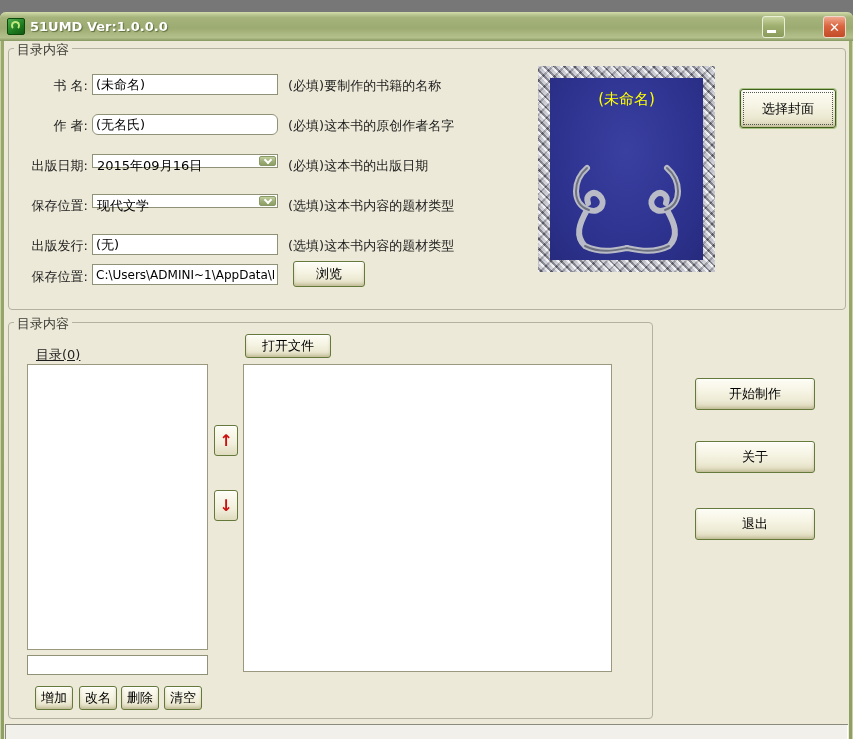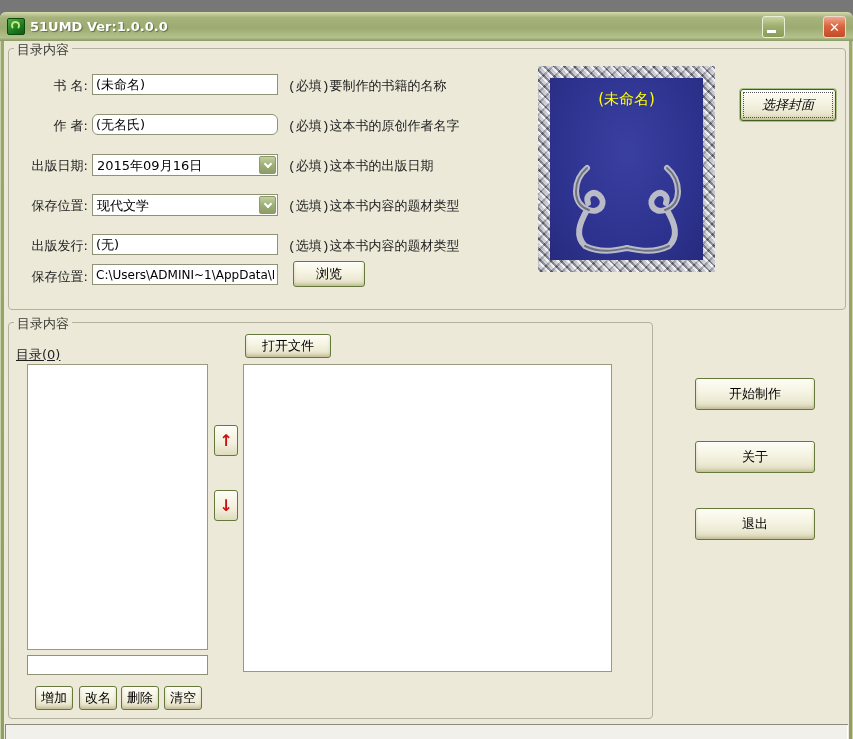--- a/index.html
+++ b/index.html
@@ -50,28 +50,28 @@
   }
   .groupbox{
     position:absolute;border:1px solid #B3B1A0;border-radius:4px;
     background:transparent;
   }
   .gb-caption{
     position:absolute;left:5px;top:-8px;background:#ECE9D8;padding:0 3px;
     font-size:13px;color:#3A3A33;white-space:nowrap;
   }
   .fld-label{position:absolute;width:78px;text-align:right;font-size:13px;color:#1E1E1E;white-space:nowrap;}
-  .hint{position:absolute;left:288px;font-size:13px;color:#1E1E1E;white-space:nowrap;font-family:Liberation Mono, monospace;}
+  .hint{position:absolute;left:288px;font-size:13px;color:#1E1E1E;white-space:nowrap;}
   .txt{
     position:absolute;left:92px;width:186px;height:21px;
     border:1px solid #8F9277;background:#fff;font-size:13px;padding:0 3px;
     color:#000;outline:none;
   }
   .combo{
-    position:absolute;left:92px;width:186px;height:22px;
+    position:absolute;left:92px;width:186px;height:14px;
     border:1px solid #8F9277;background:#fff;
   }
   .combo-value{position:absolute;left:4px;top:2px;font-size:13px;color:#000;white-space:nowrap;}
   .combo-btn{
     position:absolute;right:1px;top:1px;bottom:1px;width:17px;border-radius:2px;
     background:linear-gradient(180deg,#C3CFA0,#9FAF78 50%,#8C9D65);
     border:1px solid #8A9B66;
     display:flex;align-items:center;justify-content:center;
   }
   .chev{
@@ -194,27 +194,27 @@
         </g>
         <g fill="none" stroke="#6E7280" stroke-width="2" stroke-linecap="round">
           <path d="M30 8 C 16 20, 14 44, 32 50"></path>
           <path d="M110 8 C 124 20, 126 44, 108 50"></path>
           <path d="M28 86 C 44 94, 60 90, 70 88"></path>
           <path d="M112 86 C 96 94, 80 90, 70 88"></path>
         </g>
       </svg>
     </div>
   </div>
-  <div class="btn focused" style="left:740px;top:77px;width:96px;height:32px;font-style:italic;">选择封面</div>
+  <div class="btn focused" style="left:740px;top:77px;width:96px;height:39px;">选择封面</div>
 
   <div class="groupbox" style="left:8px;top:310px;width:645px;height:397px;">
     <span class="gb-caption">目录内容</span>
   </div>
 
-  <span style="position:absolute;left:16px;top:334px;font-size:13px;color:#1E1E1E;text-decoration:underline;">目录(0)</span>
+  <span style="position:absolute;left:36px;top:334px;font-size:13px;color:#1E1E1E;text-decoration:underline;">目录(0)</span>
 
   <div class="listbox" style="left:27px;top:352px;width:181px;height:286px;"></div>
   <input class="txt" style="left: 27px; top: 643px; width: 181px; height: 20px;" value="">
 
   <div class="btn" style="left:35px;top:674px;width:38px;height:24px;">增加</div>
   <div class="btn" style="left:79px;top:674px;width:38px;height:24px;">改名</div>
   <div class="btn" style="left:121px;top:674px;width:38px;height:24px;">删除</div>
   <div class="btn" style="left:164px;top:674px;width:38px;height:24px;">清空</div>
 
   <div class="arrow-btn" style="left:214px;top:413px;">

